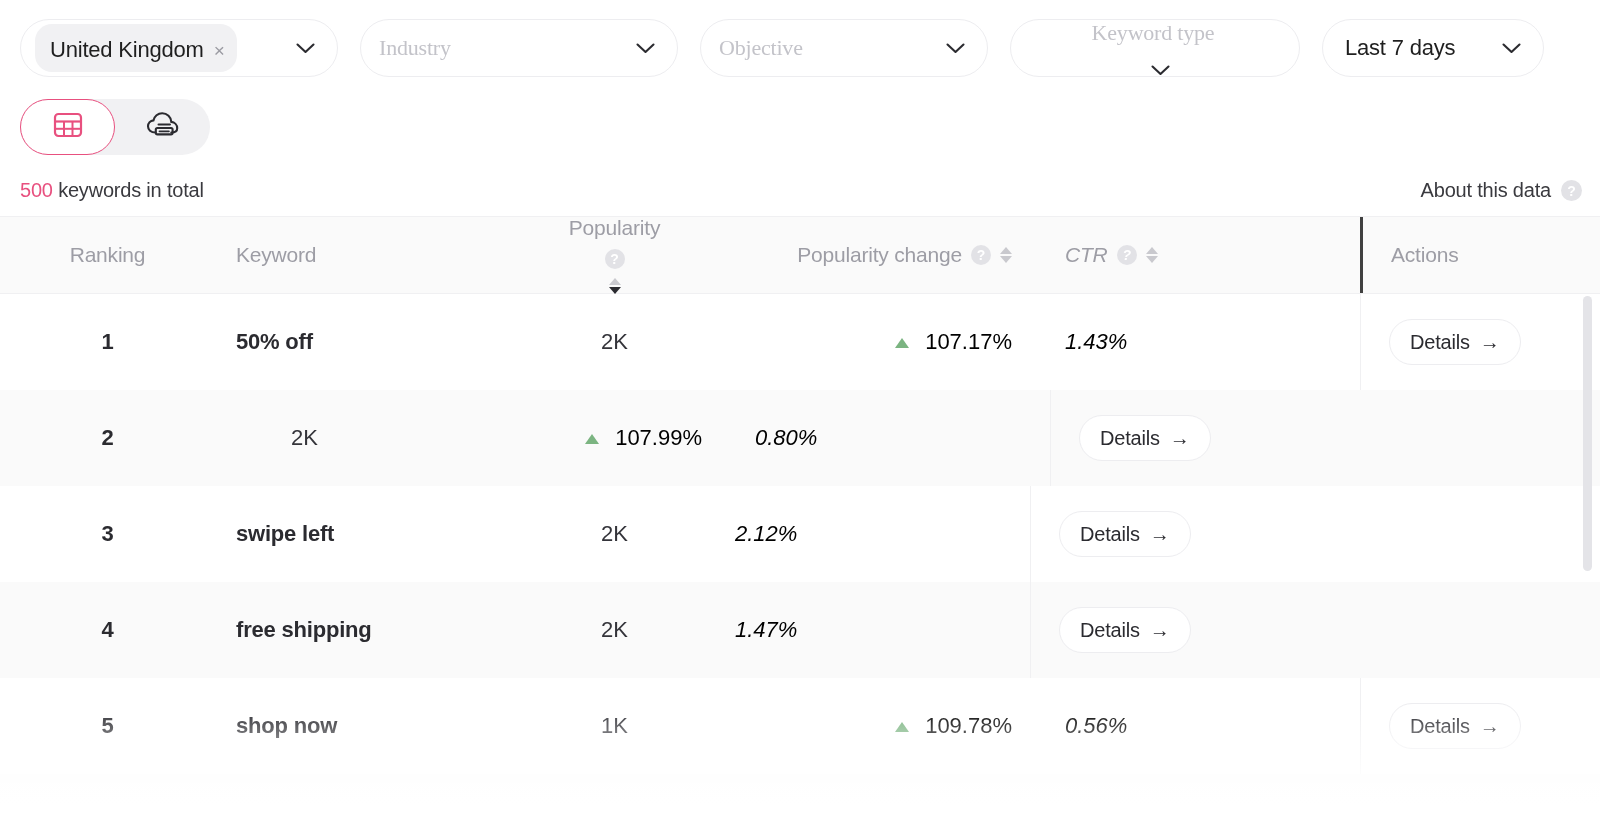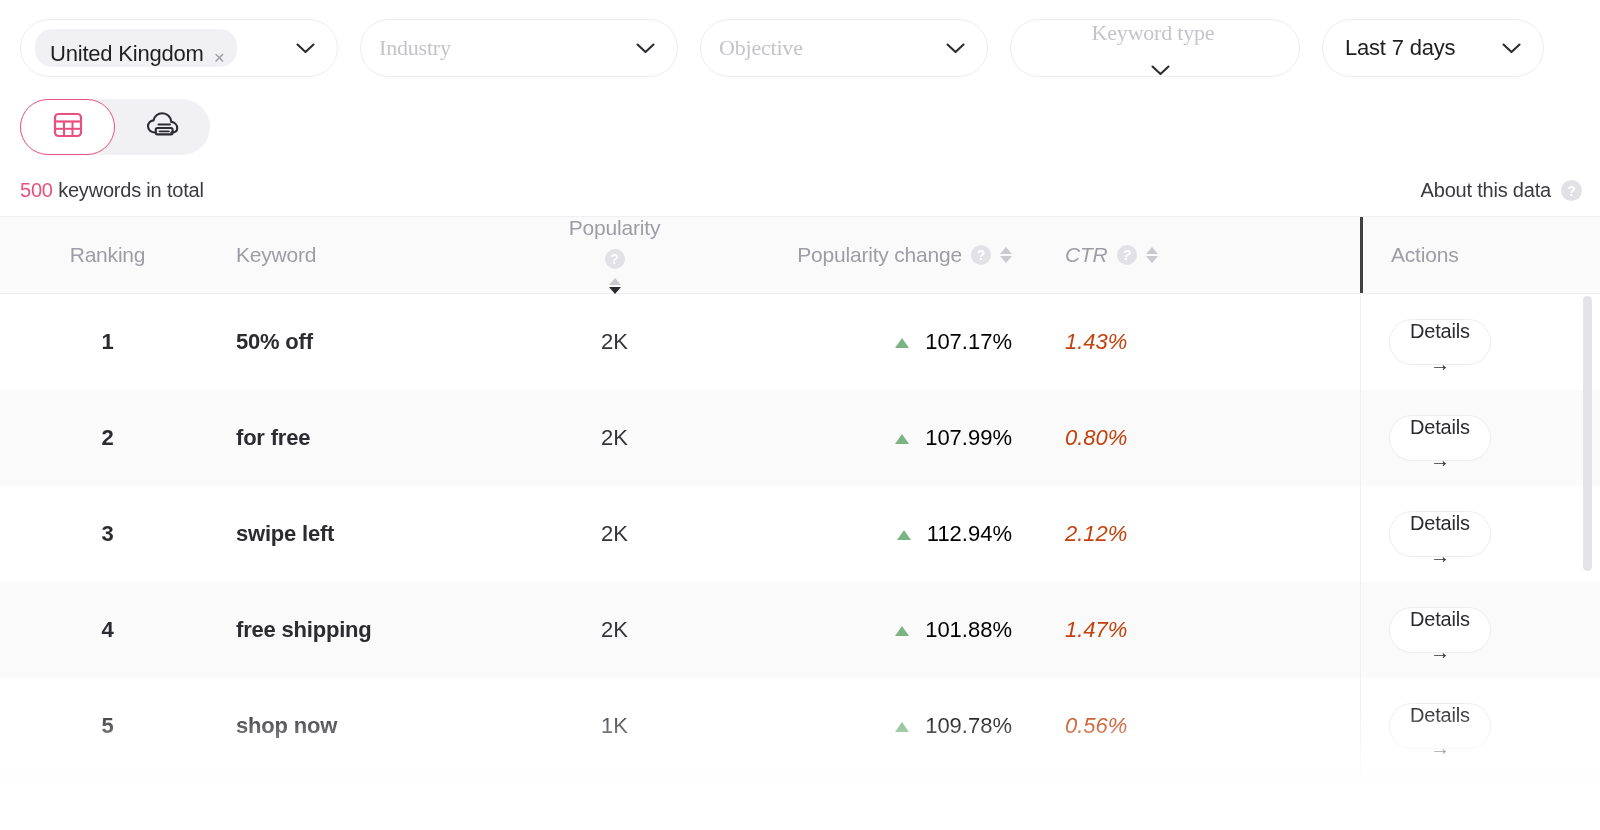--- a/index.html
+++ b/index.html
@@ -29,25 +29,25 @@
     flex: 0 0 auto;
   }
   .filter.country   { width: 318px; padding-left: 14px; }
   .filter.industry  { width: 318px; }
   .filter.objective { width: 288px; }
   .filter.kwtype    { width: 290px; flex-direction: column; }
   .filter.daterange { width: 222px; padding-left: 22px; }
 
   .chip {
     display: inline-flex;
-    align-items: flex-end;
+    align-items: center;
     gap: 10px;
     background: #f1f1f3;
     border-radius: 17px;
-    height: 38px;
+    height: 48px;
     padding: 4px 12px 0 15px;
     font-size: 22px;
     color: #1f1f1f;
     letter-spacing: -0.2px;
   }
   .chip-x {
     font-size: 19px;
     color: #9b9ba2;
     line-height: 1;
     cursor: pointer;
@@ -190,21 +190,21 @@
     height: 96px;
     background: #ffffff;
   }
   .tr.alt { background: #fafafa; }
 
   .td { font-size: 22px; color: #34343a; display: flex; align-items: center; }
   .td.c-rank    { font-weight: bold; color: #2b2b30; }
   .td.c-keyword { font-weight: bold; color: #2b2b30; letter-spacing: -0.2px; }
   .td.c-pop     { color: #34343a; }
   .td.c-popchg  { color: #000000; gap: 16px; }
-  .td.c-ctr     { color: #c2410c; }
+  .td.c-ctr     { color: #000000; }
   .td.c-actions { border-left: 1px solid #f0f0f2; height: 100%; }
 
   .tri-up {
     width: 0; height: 0;
     border-left: 7px solid transparent;
     border-right: 7px solid transparent;
     border-bottom: 10px solid #7bb481;
     flex: 0 0 auto;
     position: relative; top: 1px;
   }
@@ -215,21 +215,20 @@
     height: 46px;
     padding: 0 20px;
     border: 1.4px solid #ededf0;
     border-radius: 23px;
     background: #ffffff;
     font-size: 20px;
     color: #2b2b30;
     letter-spacing: -0.2px;
     cursor: pointer;
     font-family: "Liberation Sans", sans-serif;
-    flex-direction: column;
   }
 
   
   .scrollbar {
     position: absolute;
     right: 8px;
     top: 80px;
     width: 9px;
     height: 508px;
     pointer-events: none;
@@ -396,58 +395,49 @@
         <div class="td c-ctr">1.43%</div>
         <div class="td c-actions">
           <button class="details-btn">
             <span>Details</span>
             <span>→</span>
           </button>
         </div>
       </div>
       <div class="tr alt">
         <div class="td c-rank">2</div>
-        <div class="td c-keyword">for free</div>
         <div class="td c-pop">2K</div>
         <div class="td c-popchg">
           <span class="tri-up"></span>
           <span>107.99%</span>
         </div>
         <div class="td c-ctr">0.80%</div>
         <div class="td c-actions">
           <button class="details-btn">
             <span>Details</span>
             <span>→</span>
           </button>
         </div>
       </div>
       <div class="tr">
         <div class="td c-rank">3</div>
         <div class="td c-keyword">swipe left</div>
         <div class="td c-pop">2K</div>
-        <div class="td c-popchg">
-          <span class="tri-up"></span>
-          <span>112.94%</span>
-        </div>
         <div class="td c-ctr">2.12%</div>
         <div class="td c-actions">
           <button class="details-btn">
             <span>Details</span>
             <span>→</span>
           </button>
         </div>
       </div>
       <div class="tr alt">
         <div class="td c-rank">4</div>
         <div class="td c-keyword">free shipping</div>
         <div class="td c-pop">2K</div>
-        <div class="td c-popchg">
-          <span class="tri-up"></span>
-          <span>101.88%</span>
-        </div>
         <div class="td c-ctr">1.47%</div>
         <div class="td c-actions">
           <button class="details-btn">
             <span>Details</span>
             <span>→</span>
           </button>
         </div>
       </div>
       <div class="tr">
         <div class="td c-rank">5</div>

